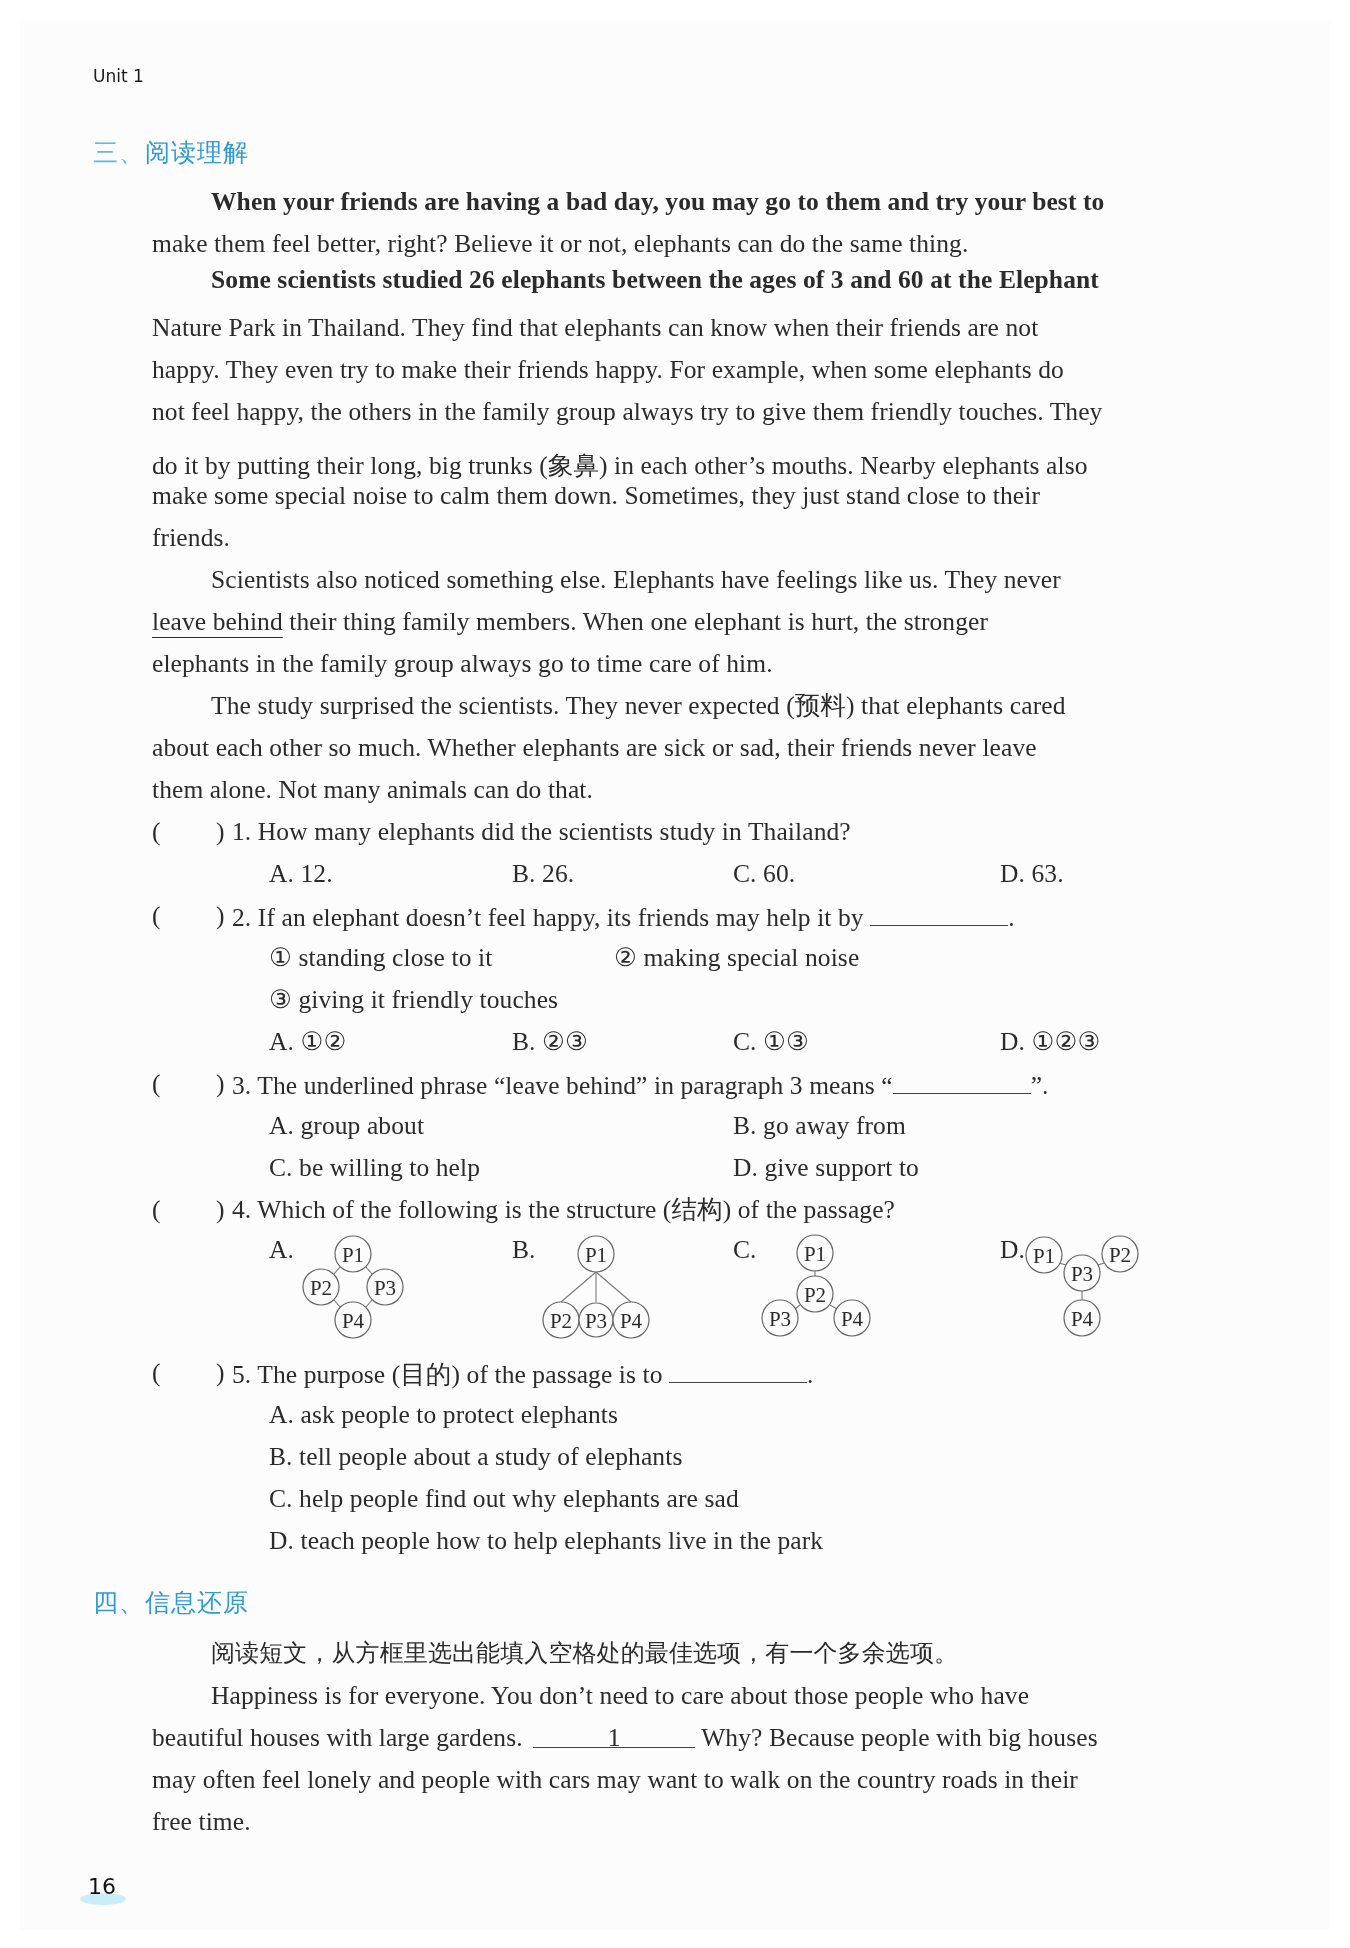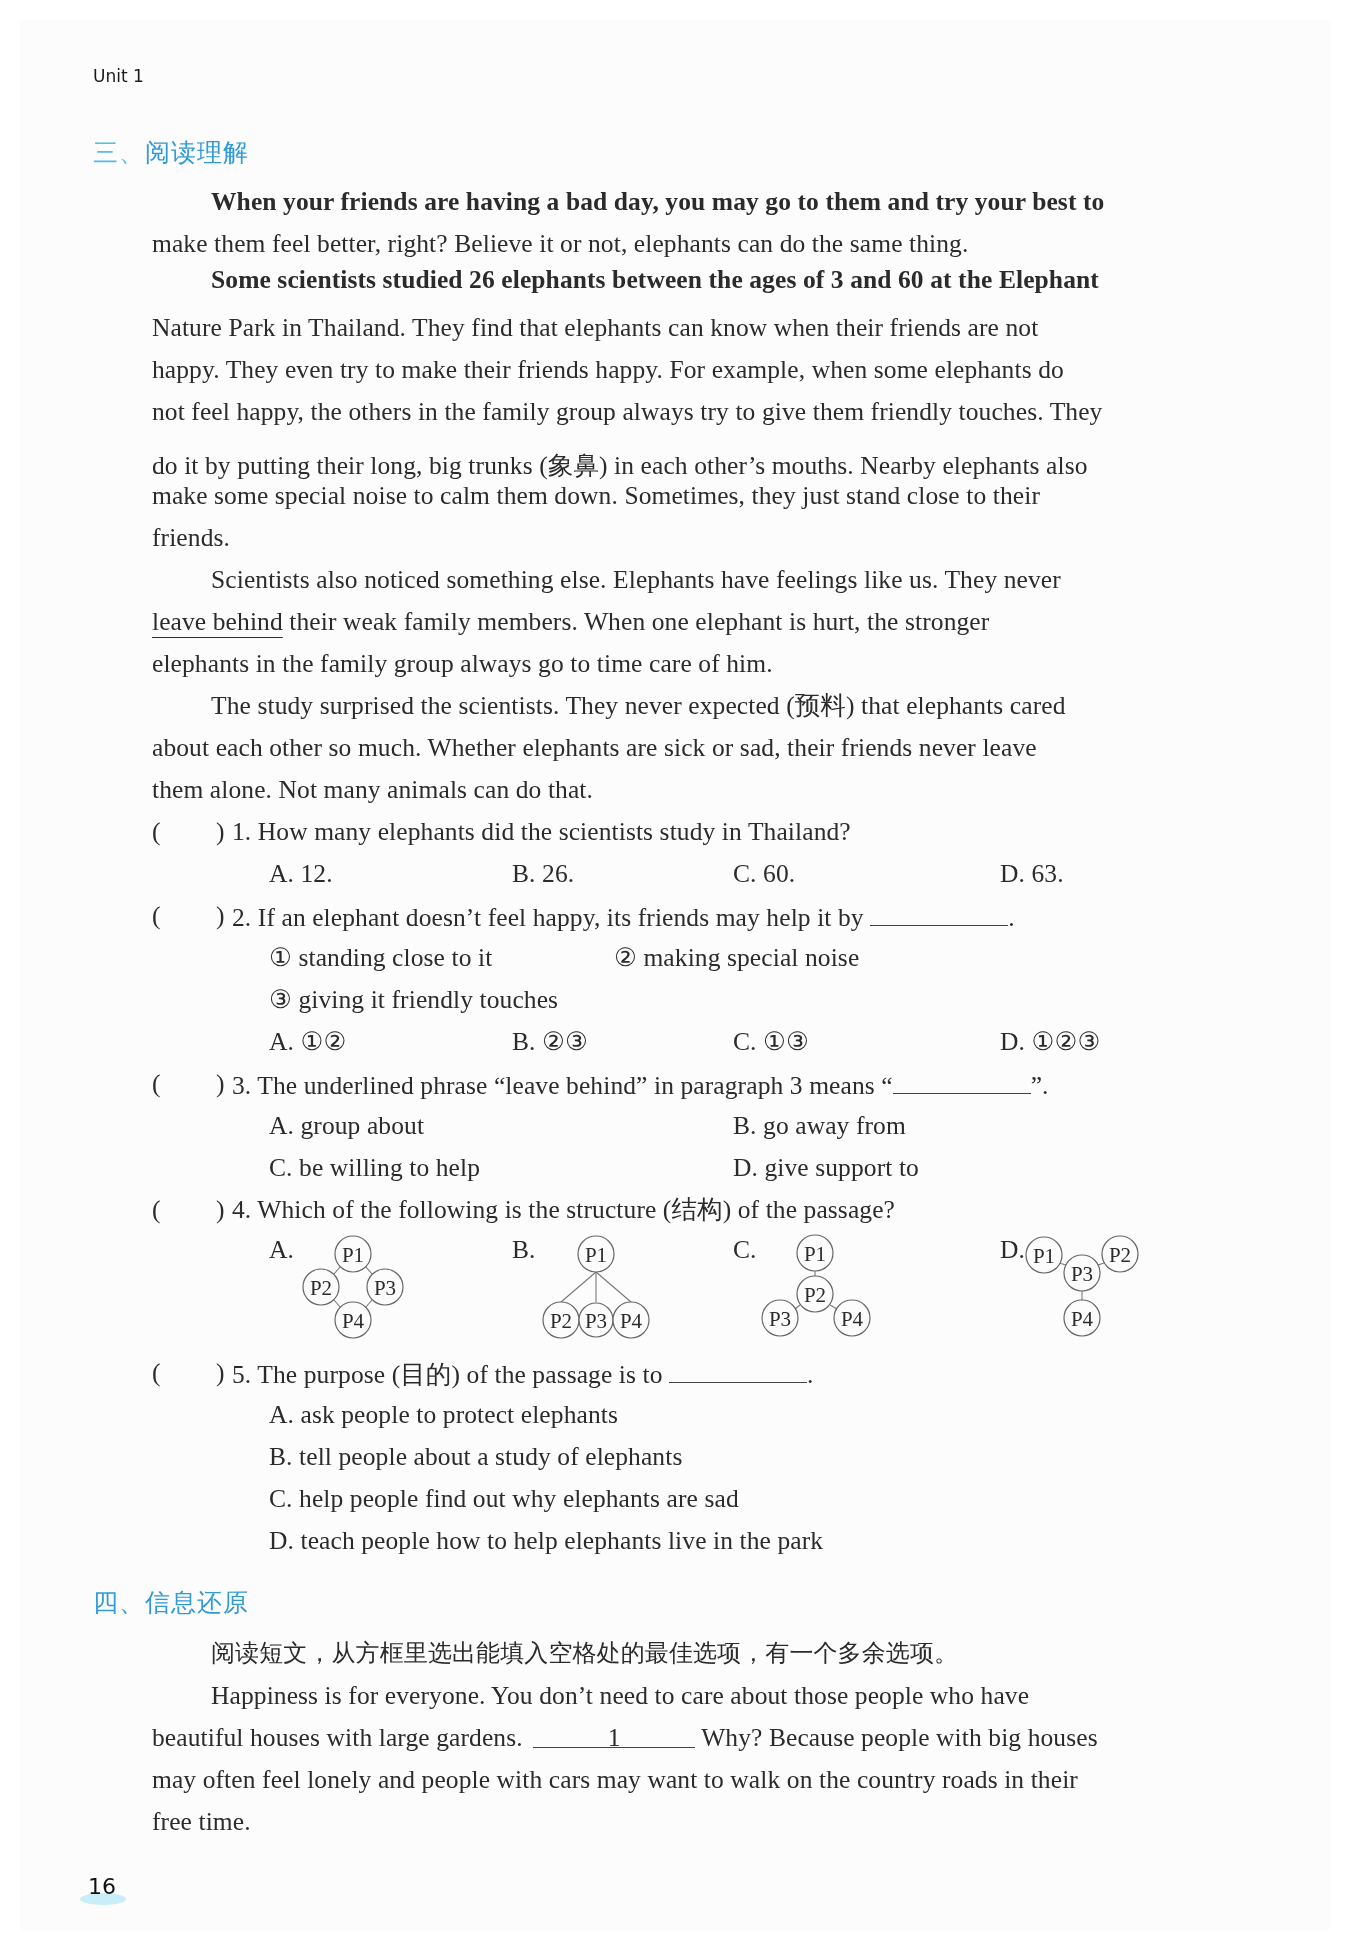--- a/index.html
+++ b/index.html
@@ -56,21 +56,21 @@
   <div class="abs txt" style="left:152px; top:223px;">make them feel better, right? Believe it or not, elephants can do the same thing.</div>
   <div class="abs txt" style="left:211px; top:259px;font-weight:bold;">Some scientists studied 26 elephants between the ages of 3 and 60 at the Elephant</div>
   <div class="abs txt" style="left:152px; top:307px;">Nature Park in Thailand.  They find that elephants can know when their friends are not</div>
   <div class="abs txt" style="left:152px; top:349px;">happy. They even try to make their friends happy. For example, when some elephants do</div>
   <div class="abs txt" style="left:152px; top:391px;">not feel happy, the others in the family group always try to give them friendly touches. They</div>
   <div class="abs txt" style="left:152px; top:433px;margin-top:12px;">do it by putting their long, big trunks (象鼻) in each other’s mouths. Nearby elephants also</div>
   <div class="abs txt" style="left:152px; top:475px;">make some special noise to calm them down. Sometimes, they just stand close to their</div>
   <div class="abs txt" style="left:152px; top:517px;">friends.</div>
   <div class="abs txt" style="left:211px; top:559px;">Scientists also noticed something else. Elephants have feelings like us. They never</div>
   <div class="abs txt" style="left:152px; top:601px;">
-    <span class="ul">leave behind</span> <span>their weak family members. When one elephant is hurt, the stronger</span>
+    <span class="ul">leave behind</span> <span>their thing family members. When one elephant is hurt, the stronger</span>
   </div>
   <div class="abs txt" style="left:152px; top:643px;">elephants in the family group always go to time care of him.</div>
   <div class="abs txt" style="left:211px; top:685px;">The study surprised the scientists. They never expected (预料) that elephants cared</div>
   <div class="abs txt" style="left:152px; top:727px;">about each other so much. Whether elephants are sick or sad, their friends never leave</div>
   <div class="abs txt" style="left:152px; top:769px;">them alone. Not many animals can do that.</div>
 </div>
 
 <div>
   <div class="abs txt" style="left:152px; top:811px;">(</div>
   <div class="abs txt" style="left:172px; top:811px; width:42px; height:38px;"></div>

